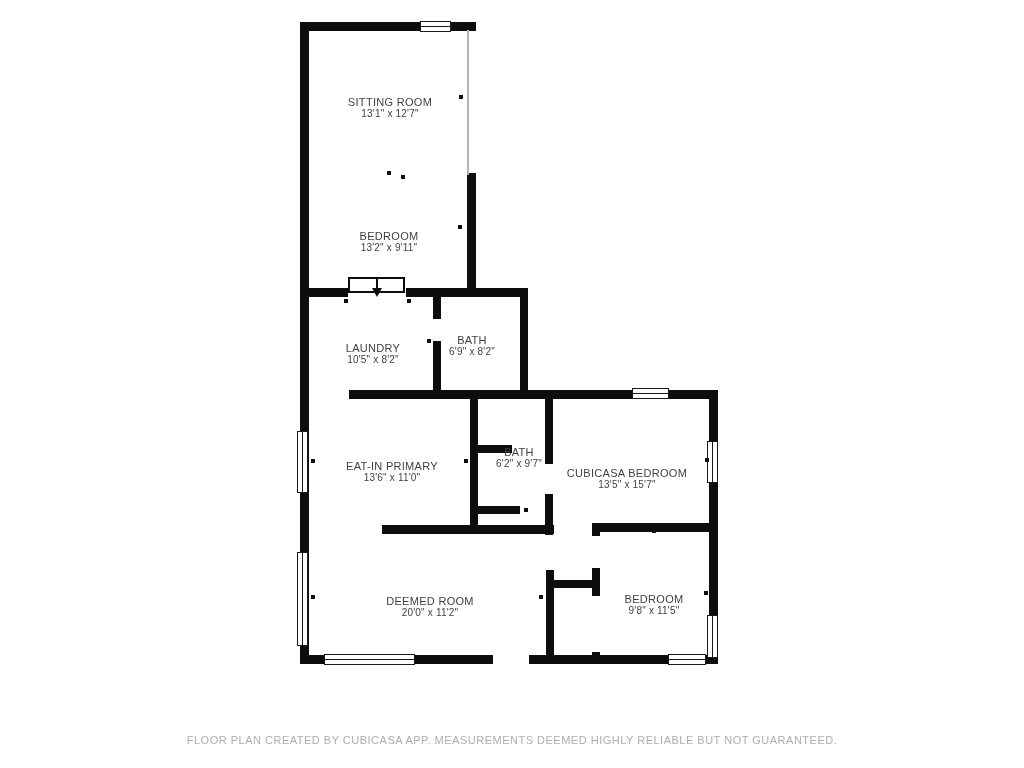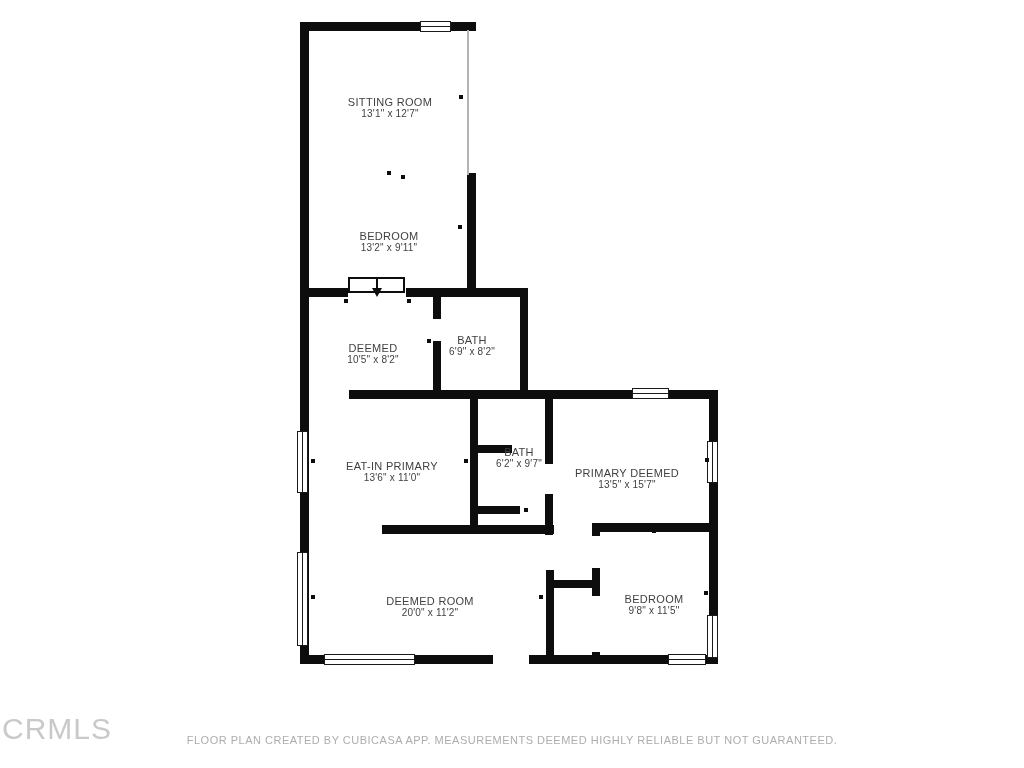--- a/index.html
+++ b/index.html
@@ -132,44 +132,43 @@
 
   <div class="room" style="left:390px;top:108px">
     <div class="rname">SITTING ROOM</div>
     <div class="rdims">13'1" x 12'7"</div>
   </div>
   <div class="room" style="left:389px;top:242px">
     <div class="rname">BEDROOM</div>
     <div class="rdims">13'2" x 9'11"</div>
   </div>
   <div class="room" style="left:373px;top:354px">
-    <div class="rname">DEEMED</div>
+    <div class="rname">LAUNDRY</div>
     <div class="rdims">10'5" x 8'2"</div>
   </div>
   <div class="room" style="left:472px;top:346px">
     <div class="rname">BATH</div>
     <div class="rdims">6'9" x 8'2"</div>
   </div>
   <div class="room" style="left:392px;top:472px">
     <div class="rname">EAT-IN PRIMARY</div>
     <div class="rdims">13'6" x 11'0"</div>
   </div>
   <div class="room" style="left:519px;top:458px">
     <div class="rname">BATH</div>
     <div class="rdims">6'2" x 9'7"</div>
   </div>
   <div class="room" style="left:627px;top:479px">
-    <div class="rname">PRIMARY DEEMED</div>
+    <div class="rname">CUBICASA BEDROOM</div>
     <div class="rdims">13'5" x 15'7"</div>
   </div>
   <div class="room" style="left:430px;top:607px">
     <div class="rname">DEEMED ROOM</div>
     <div class="rdims">20'0" x 11'2"</div>
   </div>
   <div class="room" style="left:654px;top:605px">
     <div class="rname">BEDROOM</div>
     <div class="rdims">9'8" x 11'5"</div>
   </div>
 
-  <div id="logo">CRMLS</div>
   <div id="disclaimer">FLOOR PLAN CREATED BY CUBICASA APP. MEASUREMENTS DEEMED HIGHLY RELIABLE BUT NOT GUARANTEED.</div>
 
 </div>
 
 </body></html>

